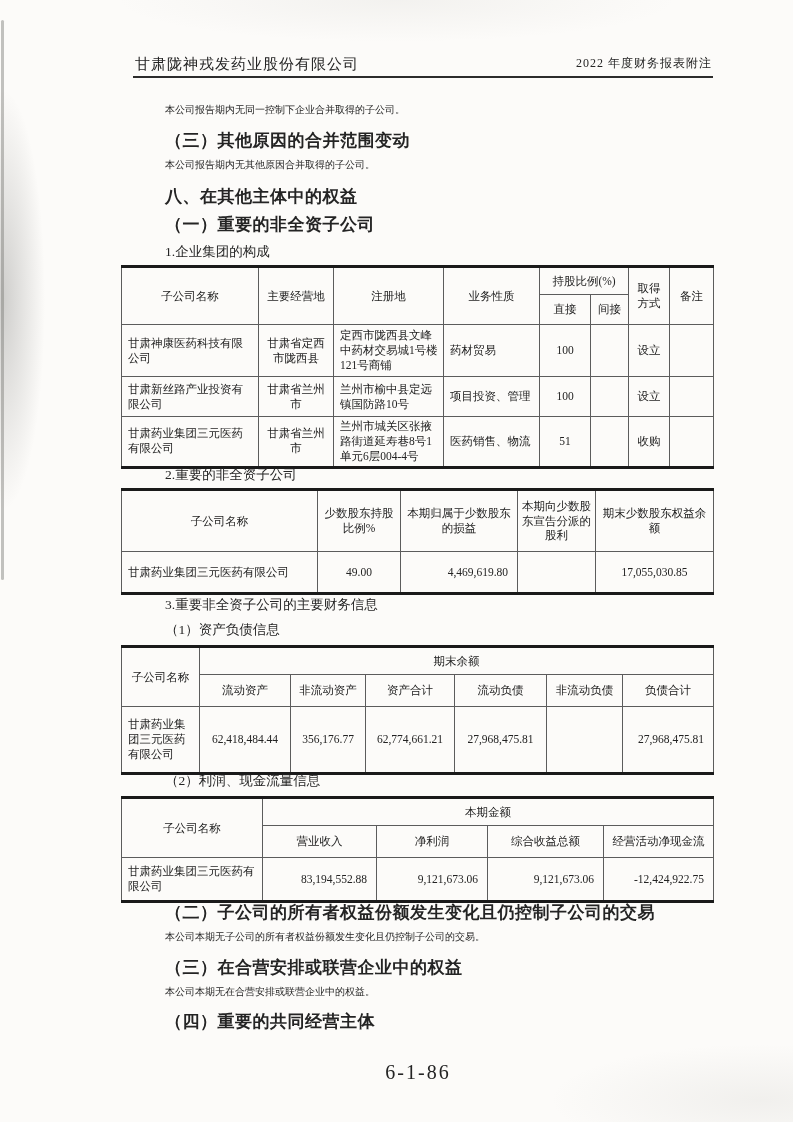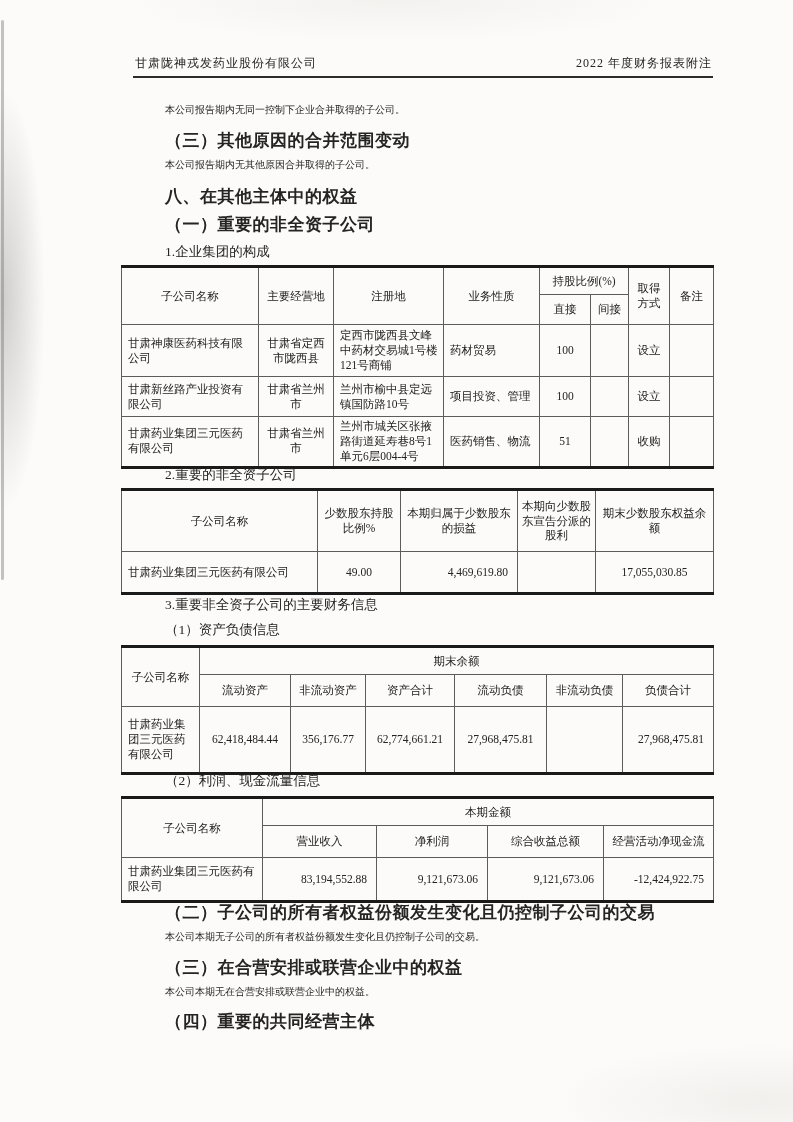--- a/index.html
+++ b/index.html
@@ -13,21 +13,21 @@
   .page::before{ 
     content:""; position:absolute; inset:0; pointer-events:none;
     background:
       radial-gradient(60px 300px at 3px 300px, rgba(90,90,88,.28), transparent 70%),
       radial-gradient(400px 60px at 50% 0px, rgba(160,158,150,.10), transparent 70%),
       radial-gradient(300px 80px at 760px 1100px, rgba(160,158,150,.12), transparent 70%);
   }
   .scan-strip{ position:absolute; left:1px; top:20px; width:3px; height:560px;
     background:#7a7a76; opacity:.45; border-radius:2px; }
 
-  .hdr-left{ position:absolute; left:135px; top:55px; font-size:12px; letter-spacing:1px; }
+  .hdr-left{ position:absolute; left:135px; top:55px; font-size:15px; letter-spacing:1px; }
   .hdr-right{ position:absolute; right:81px; top:55px; font-size:12px; letter-spacing:1px; }
   .hdr-rule{ position:absolute; left:133px; right:80px; top:76px; height:2px; background:#2c2c2c; }
 
   .content{ position:absolute; left:121px; top:0; width:594px; }
   .tb{ position:absolute; left:44px; font-size:10px; line-height:1.35; white-space:nowrap; }
   .tb.bold{ font-weight:bold; font-size:17px; letter-spacing:.5px; }
   .tb.num-item{ font-size:13.5px; }
 
   table{ position:absolute; left:0; width:592px; border-collapse:collapse; table-layout:fixed;
     font-size:11.5px; line-height:1.3; color:#222;
@@ -225,13 +225,14 @@
     </tbody>
       </table>
 
     <p class="tb bold" style="top:902px">（二）子公司的所有者权益份额发生变化且仍控制子公司的交易</p>
     <p class="tb" style="top:930px">本公司本期无子公司的所有者权益份额发生变化且仍控制子公司的交易。</p>
     <p class="tb bold" style="top:957px">（三）在合营安排或联营企业中的权益</p>
     <p class="tb" style="top:985px">本公司本期无在合营安排或联营企业中的权益。</p>
     <p class="tb bold" style="top:1011px">（四）重要的共同经营主体</p>
   </div>
 
+  <div class="footer-code">6-1-86</div>
 </div>
 
 </body></html>

